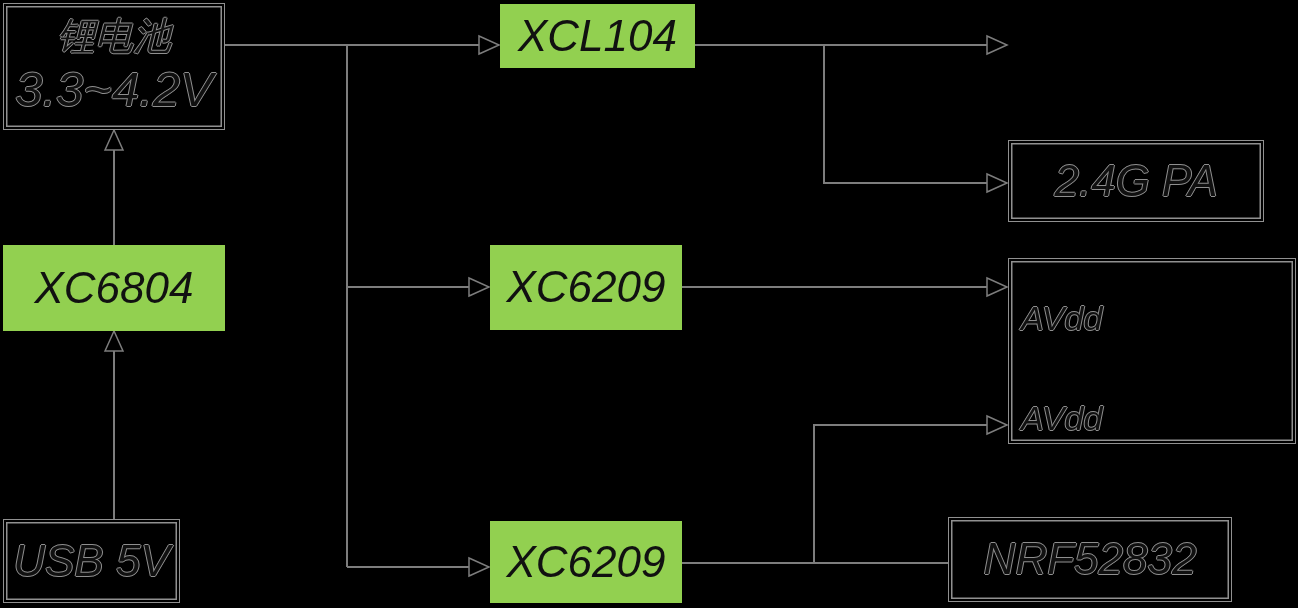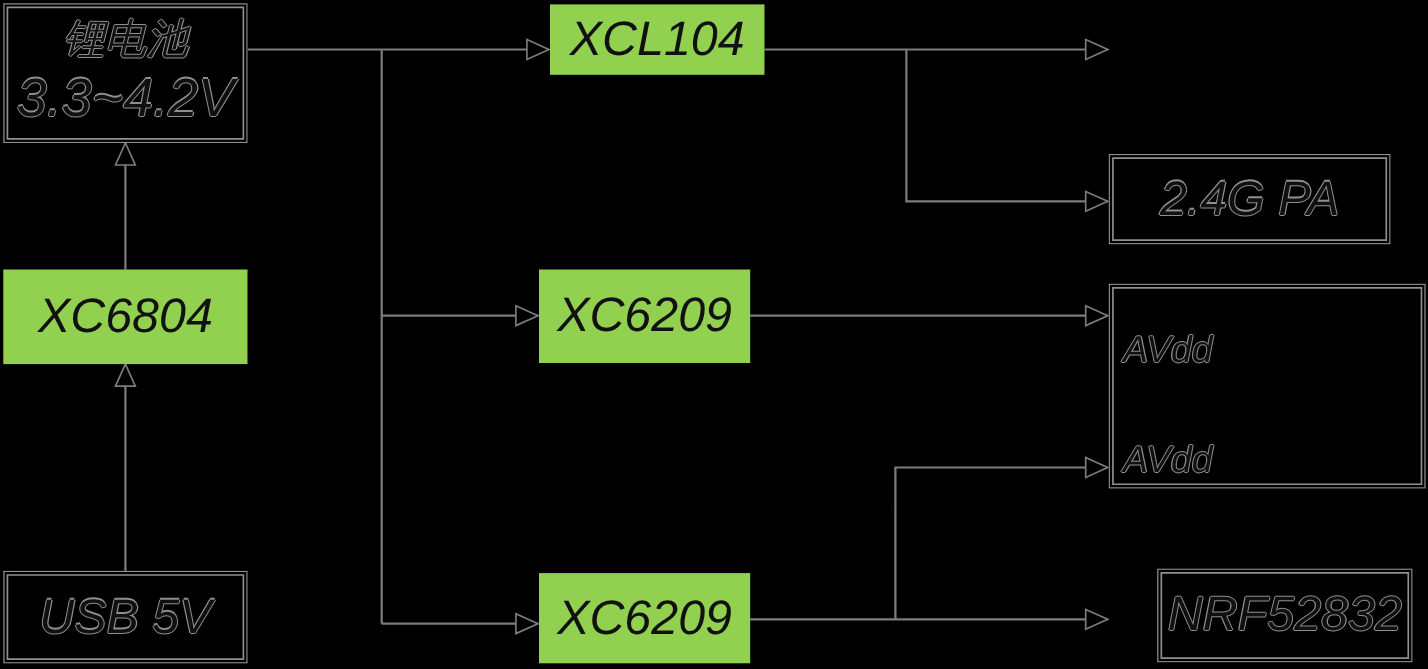--- a/index.html
+++ b/index.html
@@ -58,28 +58,28 @@
     font-size: 34px;
     line-height: 1.1;
     white-space: nowrap;
   }
   .pin-top { top: 8px; margin-top: 33px; }
   .pin-bottom { bottom: 6px; }
 
   
   .pos-battery  { left: 3px;    top: 3px;   width: 222px; height: 127px; }
   .pos-charger  { left: 3px;    top: 245px; width: 222px; height: 86px;  }
-  .pos-usb      { left: 3px;    top: 519px; width: 222px; height: 84px;  }
+  .pos-usb      { left: 3px;    top: 519px; width: 177px; height: 84px;  }
   .pos-buck     { left: 500px;  top: 4px;   width: 195px; height: 64px;  }
   .pos-ldo-a    { left: 490px;  top: 245px; width: 192px; height: 85px;  }
   .pos-ldo-b    { left: 490px;  top: 521px; width: 192px; height: 82px;  }
   .pos-opamp    { left: 1008px; top: 3px;   width: 288px; height: 87px;  }
   .pos-pa       { left: 1008px; top: 140px; width: 256px; height: 82px;  }
   .pos-codec    { left: 1008px; top: 258px; width: 288px; height: 186px; }
-  .pos-mcu      { left: 1052px; top: 517px; width: 232px; height: 85px;  }
+  .pos-mcu      { left: 948px; top: 517px; width: 284px; height: 85px;  }
 </style>
 </head>
 <body>
 
 <div class="canvas">
 
   <svg class="wires" viewBox="0 0 1298 608" xmlns="http://www.w3.org/2000/svg">
     <defs>
       <marker id="arrow" markerUnits="userSpaceOnUse" markerWidth="26" markerHeight="22" refX="22" refY="11" orient="auto">
         <path class="arrowhead" d="M2,2 L22,11 L2,20 Z"></path>

